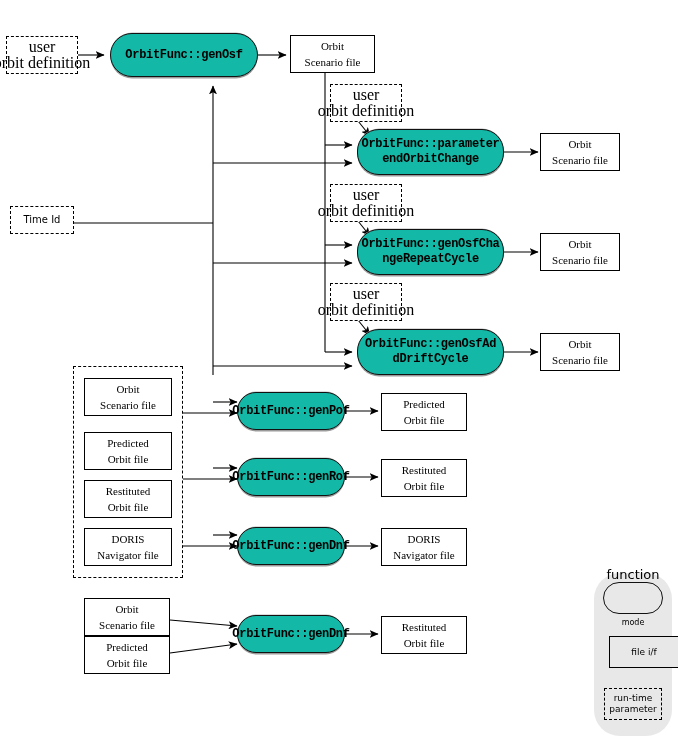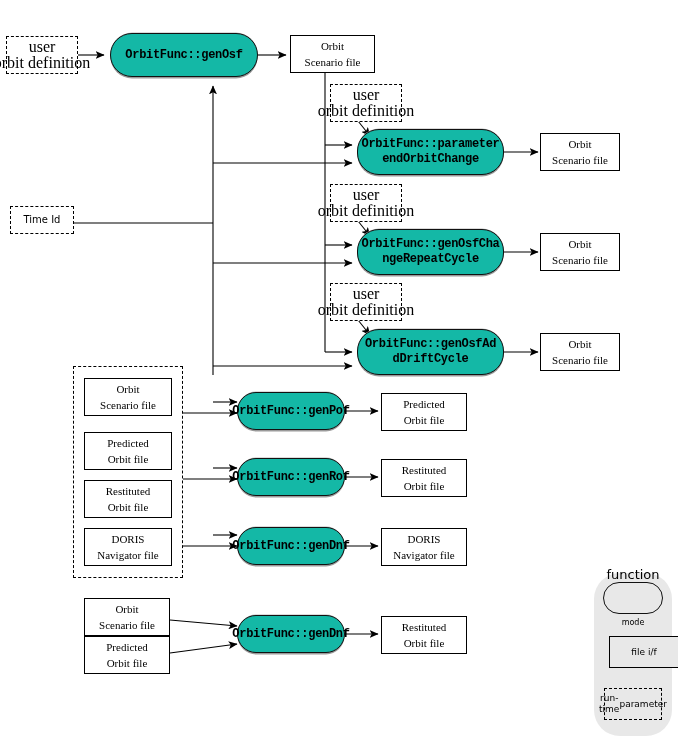--- a/index.html
+++ b/index.html
@@ -43,21 +43,21 @@
   .legend-panel{position:absolute;background:#e8e8e8;border-radius:26px;}
   .legend-func{position:absolute;border:1.4px solid #111;border-radius:20px;background:#e8e8e8;
                display:flex;flex-direction:column;align-items:center;justify-content:center;
                font-family:"DejaVu Sans",sans-serif;box-sizing:border-box;gap:36px;}
   .legend-func .big{font-size:13px;line-height:13px;}
   .legend-func .small{font-size:8px;line-height:10px;margin-top:1px;}
   .legend-file{position:absolute;border:1.3px solid #000;background:#e8e8e8;
                display:flex;align-items:center;justify-content:center;
                font-family:"DejaVu Sans",sans-serif;font-size:9px;box-sizing:border-box;}
   .legend-param{position:absolute;border:1.5px dashed #000;background:#e8e8e8;
-                display:flex;flex-direction:row;align-items:center;justify-content:center;
+                display:flex;flex-direction:column;align-items:center;justify-content:center;
                 font-family:"DejaVu Sans",sans-serif;font-size:9px;line-height:11px;
                 box-sizing:border-box;text-align:center;}
 
   svg.wires{position:absolute;left:0;top:0;width:678px;height:747px;pointer-events:none;}
 </style>
 </head>
 <body>
 
 <div id="canvas">
 

